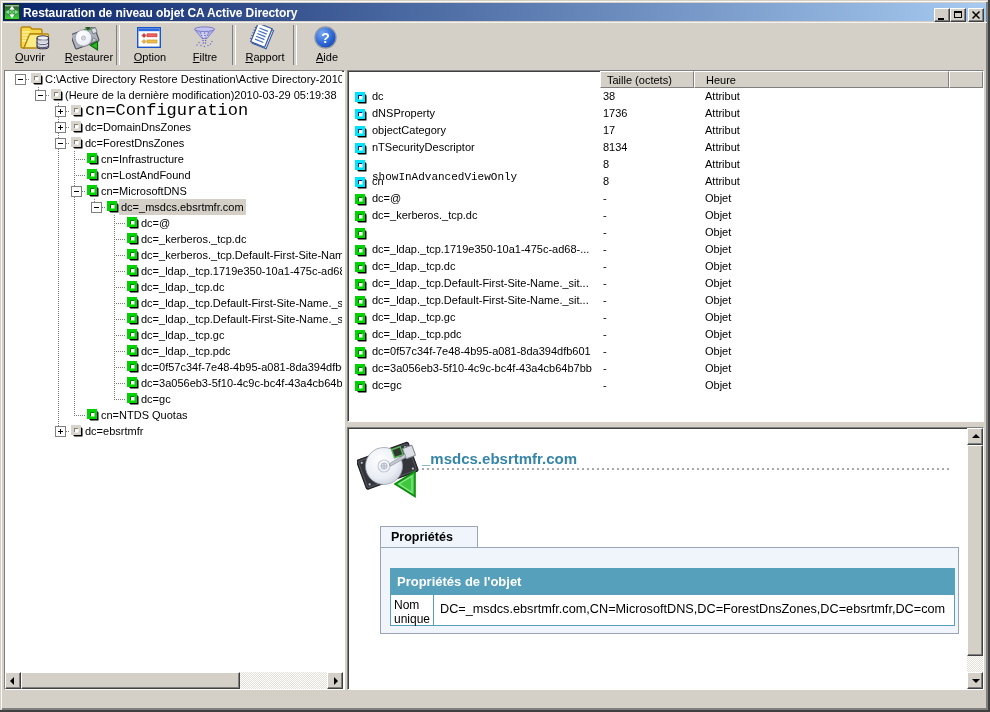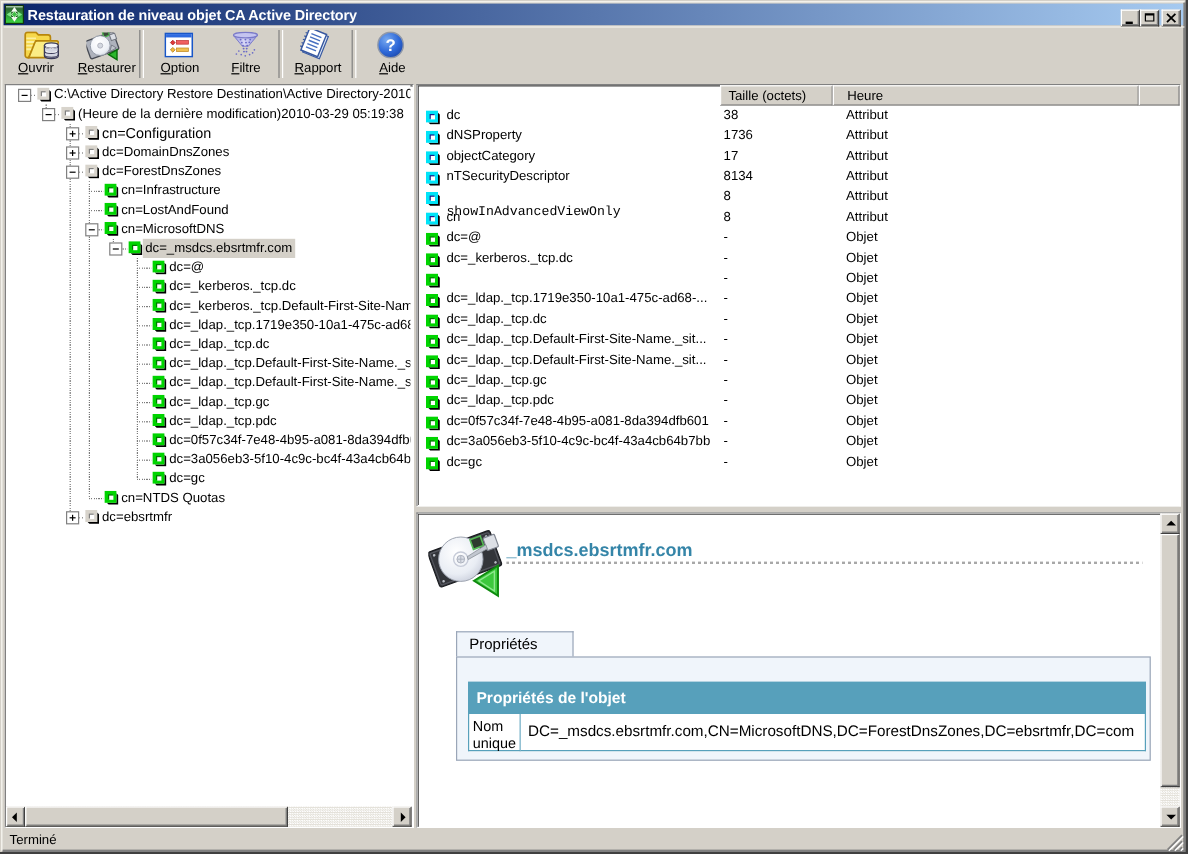--- a/index.html
+++ b/index.html
@@ -197,21 +197,21 @@
         <svg class="abs" style="left:66px;top:34px" width="12" height="12" viewBox="0 0 12 12">
           <path d="M10,2 L11.5,3.5 V11.5 H3.5 L2,10 H10 Z" fill="#000"></path>
           <rect x="0" y="0" width="10" height="10" fill="#D8D4CC"></rect>
           <rect x="3" y="3" width="4" height="4" fill="#808080"></rect>
           <rect x="4" y="4" width="3.5" height="3.5" fill="#fff"></rect>
         </svg>
         <div class="exp" style="left:50px;top:35px;">
           <div class="abs" style="left:2px;top:4px;width:5px;height:1px;background:#000;"></div>
           <div class="abs" style="left:4px;top:2px;width:1px;height:5px;background:#000;"></div>
         </div>
-        <div class="abs" style="left:80px;top:32px;height:16px;font-size:12px;line-height:16px;white-space:nowrap;">cn=Configuration</div>
+        <div class="abs" style="left:80px;top:32px;height:16px;font-size:17px;line-height:16px;white-space:nowrap;font-family:Liberation Mono, monospace;">cn=Configuration</div>
         <div class="hdot" style="left:53px;top:56px;width:12px;"></div>
         <svg class="abs" style="left:66px;top:50px" width="12" height="12" viewBox="0 0 12 12">
           <path d="M10,2 L11.5,3.5 V11.5 H3.5 L2,10 H10 Z" fill="#000"></path>
           <rect x="0" y="0" width="10" height="10" fill="#D8D4CC"></rect>
           <rect x="3" y="3" width="4" height="4" fill="#808080"></rect>
           <rect x="4" y="4" width="3.5" height="3.5" fill="#fff"></rect>
         </svg>
         <div class="exp" style="left:50px;top:51px;">
           <div class="abs" style="left:2px;top:4px;width:5px;height:1px;background:#000;"></div>
           <div class="abs" style="left:4px;top:2px;width:1px;height:5px;background:#000;"></div>
@@ -584,35 +584,28 @@
 <g transform="rotate(-20 31 25)">
 <rect x="40" y="11" width="9" height="8.5" fill="#2E3A2E" stroke="#55B855" stroke-width="1.4"></rect>
 <rect x="50.5" y="13.5" width="10" height="11" rx="1" fill="#DDE0E6" stroke="#808691" stroke-width="1"></rect>
 <path d="M51,19.5 L33,23.5 L33,26 L51,23 Z" fill="#C2C7D0" stroke="#8A9098" stroke-width="0.6"></path>
 </g>
 <path d="M38,43 L58,30.5 V55.5 Z" fill="#3DC83D" stroke="#0E8A0E" stroke-width="1.6"></path>
 <path d="M42,43 L55,35 V51.5 Z" fill="none" stroke="#8FE88F" stroke-width="1.2"></path>
 </svg>
       <div class="abs" style="left:74px;top:22px;font-size:15px;font-weight:bold;color:#3585A8;">_msdcs.ebsrtmfr.com</div>
       <div class="hdot" style="left:74px;top:40px;width:530px;height:2px;background-image:repeating-linear-gradient(to right,#A8A8A8 0 2px,transparent 2px 5px);"></div>
-      <div class="abs" style="left:32px;top:98px;width:98px;height:22px;background:#F0F5FB;border:1px solid #9AA6B8;border-bottom:none;box-sizing:border-box;font-size:12.5px;font-weight:normal;padding:3px 0 0 10px;">Propriétés</div>
+      <div class="abs" style="left:32px;top:98px;width:98px;height:22px;background:#F0F5FB;border:1px solid #9AA6B8;border-bottom:none;box-sizing:border-box;font-size:12.5px;font-weight:bold;padding:3px 0 0 10px;">Propriétés</div>
       <div class="abs" style="left:32px;top:119px;width:579px;height:87px;background:#F0F5FB;border:1px solid #9AA6B8;box-sizing:border-box;"></div>
       <div class="abs" style="left:42px;top:140px;width:565px;height:27px;background:#57A0BB;color:#fff;font-weight:bold;font-size:13px;line-height:27px;padding-left:7px;box-sizing:border-box;">Propriétés de l'objet</div>
       <div class="abs" style="left:42px;top:167px;width:44px;height:31px;background:#fff;border:1px solid #57A0BB;border-top:none;box-sizing:border-box;font-size:12px;line-height:14px;padding:3px 0 0 3px;">Nom unique</div>
       <div class="abs" style="left:86px;top:167px;width:521px;height:31px;background:#fff;border:1px solid #57A0BB;border-top:none;border-left:none;box-sizing:border-box;font-size:12.7px;line-height:29px;padding-left:6px;white-space:nowrap;overflow:hidden;">DC=_msdcs.ebsrtmfr.com,CN=MicrosoftDNS,DC=ForestDnsZones,DC=ebsrtmfr,DC=com</div>
       <div class="abs" style="left:619px;top:0px;width:16px;height:261px;">
 <div class="abs track" style="left:0;top:0;width:16px;height:261px;"></div>
 <div class="sbtn" style="left:0;top:0;width:16px;height:17px;">
           <div class="abs" style="left:4px;top:5px;width:0;height:0;border:4px solid transparent;border-bottom-color:#000;border-top-width:0;"></div>
         </div>
 <div class="thumb" style="left:0;top:17px;width:16px;height:211px;"></div>
 <div class="sbtn" style="left:0;top:244px;width:16px;height:17px;">
           <div class="abs" style="left:4px;top:6px;width:0;height:0;border:4px solid transparent;border-top-color:#000;border-bottom-width:0;"></div>
         </div>
 </div>
     </div>
-<div class="abs" id="status" style="left:0px;top:691px;width:990px;height:19px;">
-<div class="abs" style="left:8px;top:3px;font-size:11px;">Terminé</div>
-<svg class="abs" style="left:972px;top:4px;" width="15" height="15">
-        <path d="M14,2 L2,14 M14,7 L7,14 M14,12 L12,14" stroke="#FFFFFF" stroke-width="1.2" fill="none"></path>
-        <path d="M13,1 L1,13 M13,6 L6,13 M13,11 L11,13" stroke="#808080" stroke-width="1.4" fill="none"></path>
-      </svg>
-</div>
 </div>
 </body></html>

